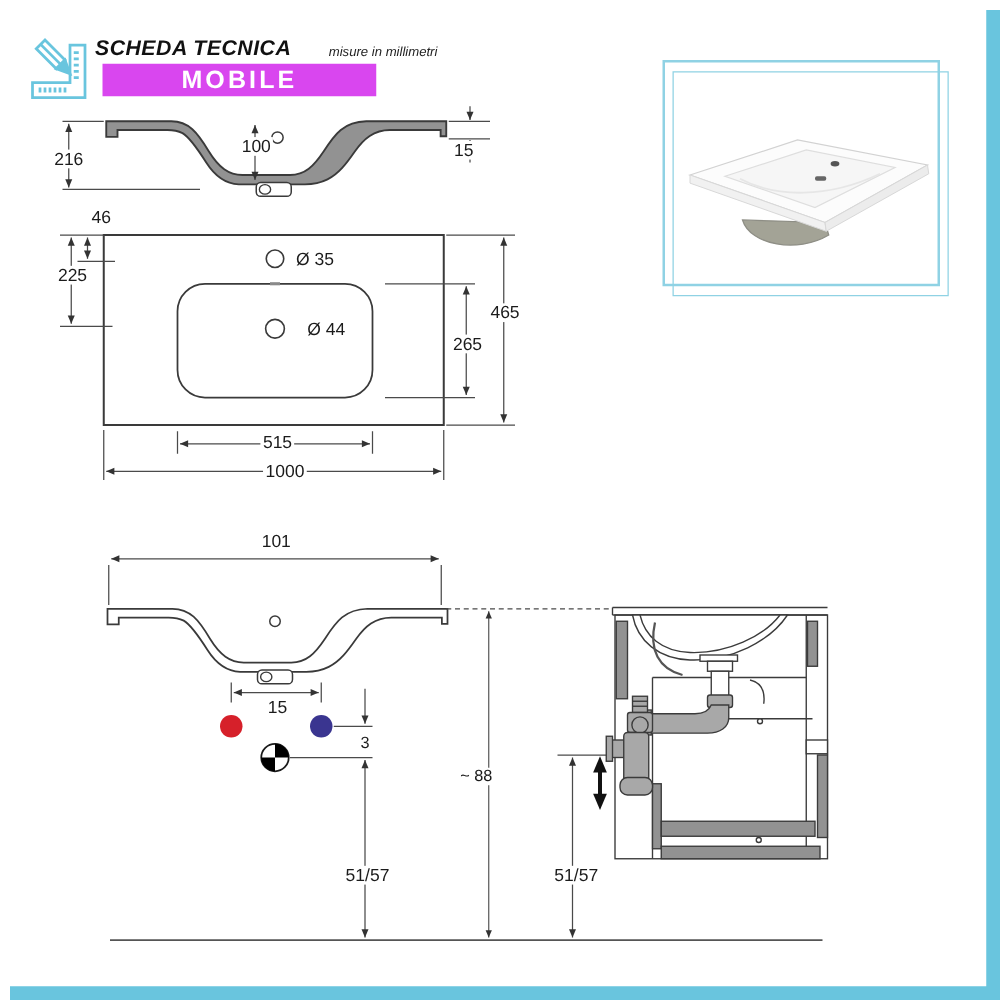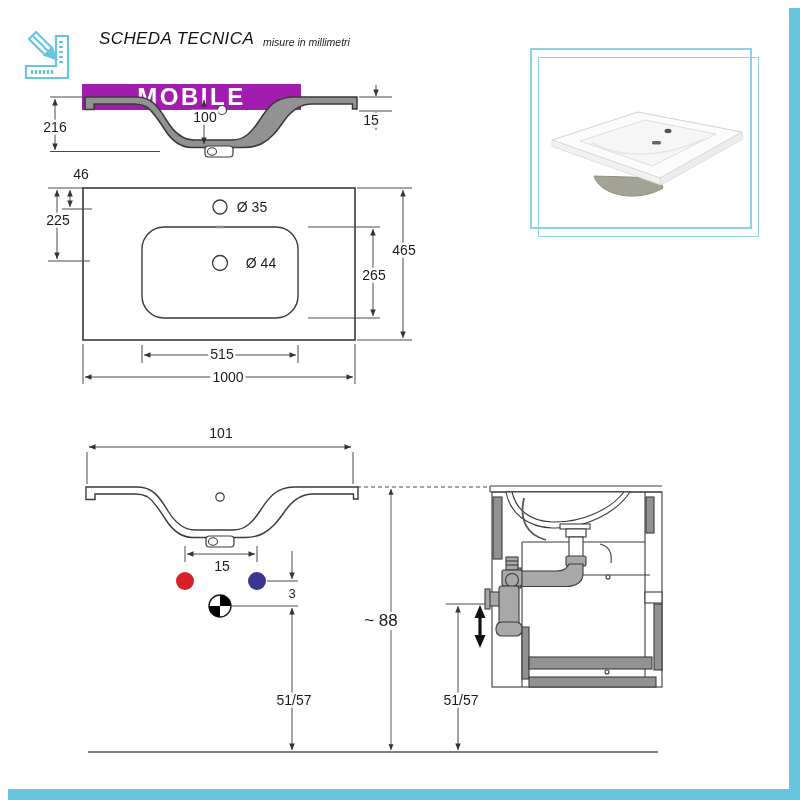--- a/index.html
+++ b/index.html
@@ -2,27 +2,27 @@
 <html><head>
 <meta charset="utf-8">
 <style>
   html,body{margin:0;padding:0;background:#fff;}
   .canvas{position:relative;width:800px;height:800px;background:#ffffff;overflow:hidden;
           font-family:"Liberation Sans","DejaVu Sans",sans-serif;color:#1d1d1d;}
   svg.layer{position:absolute;left:0;top:0;width:800px;height:800px;}
   .dim{position:absolute;transform:translate(-50%,-50%);background:#fff;padding:0 2px;
        font-size:14px;line-height:1.05;white-space:nowrap;color:#1b1b1b;}
   .dim.small{font-size:13px;}
-  .dim.big{font-size:17px;}
-  .hdr-title{position:absolute;left:99px;top:29px;font-size:17px;font-weight:normal;
+  .dim.big{font-size:13px;}
+  .hdr-title{position:absolute;left:76px;top:29px;font-size:17px;font-weight:bold;
              font-style:italic;letter-spacing:.4px;color:#111;}
   .hdr-sub{position:absolute;left:219px;top:36px;font-size:10.5px;font-style:italic;color:#222;margin-left:44px;}
-  .banner{position:absolute;left:82px;top:51px;width:219px;height:26px;background:#a21caf;
-          display:flex;align-items:center;justify-content:center;color:#fff;font-size:24px;
-          font-weight:bold;letter-spacing:2.5px;margin-top:33px;}
+  .banner{position:absolute;left:82px;top:51px;width:219px;height:26px;background:#d946ef;
+          display:flex;align-items:center;justify-content:center;color:#fff;font-size:20px;
+          font-weight:bold;letter-spacing:2.5px;}
   .bar-right{position:absolute;left:789px;top:8px;width:11px;height:792px;background:#69c5de;}
   .bar-bottom{position:absolute;left:8px;top:789px;width:792px;height:11px;background:#69c5de;}
   .photo-frame-a{position:absolute;left:530px;top:48px;width:218px;height:177px;
                  border:2px solid #8fd2e4;background:transparent;}
   .photo-frame-b{position:absolute;left:538px;top:57px;width:219px;height:178px;
                  border:1.5px solid #8fd2e4;background:transparent;}
   .icon-box{position:absolute;left:22px;top:26px;width:60px;height:60px;}
 </style>
 </head>
 <body>

